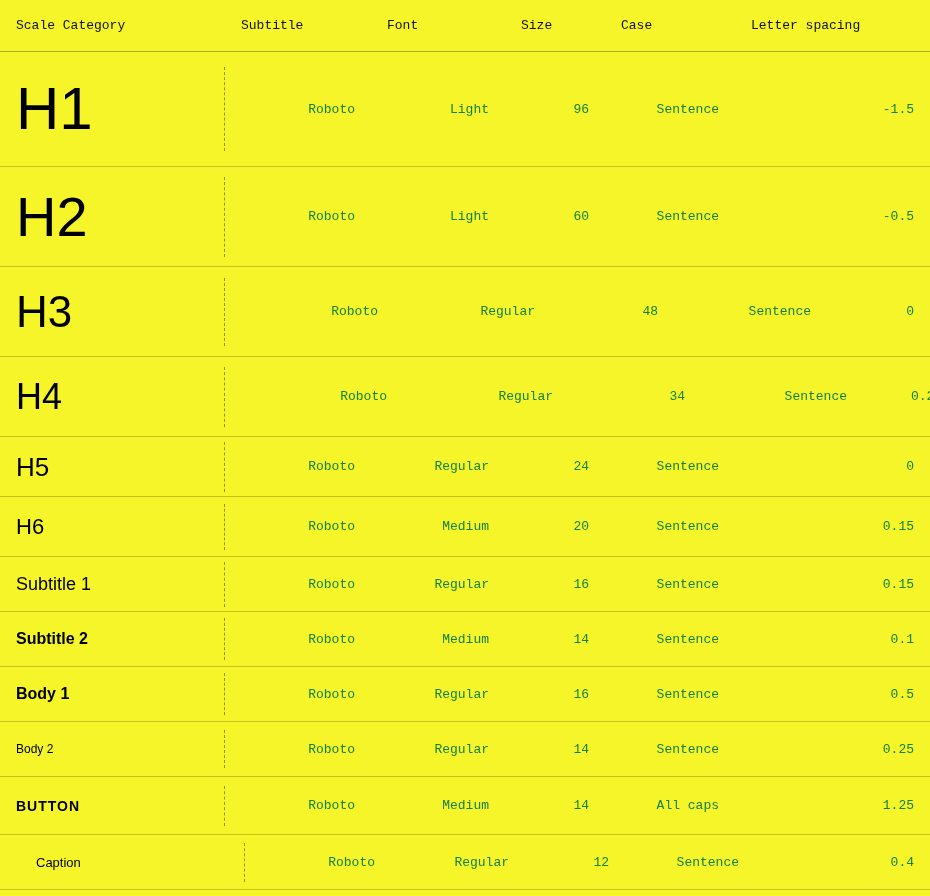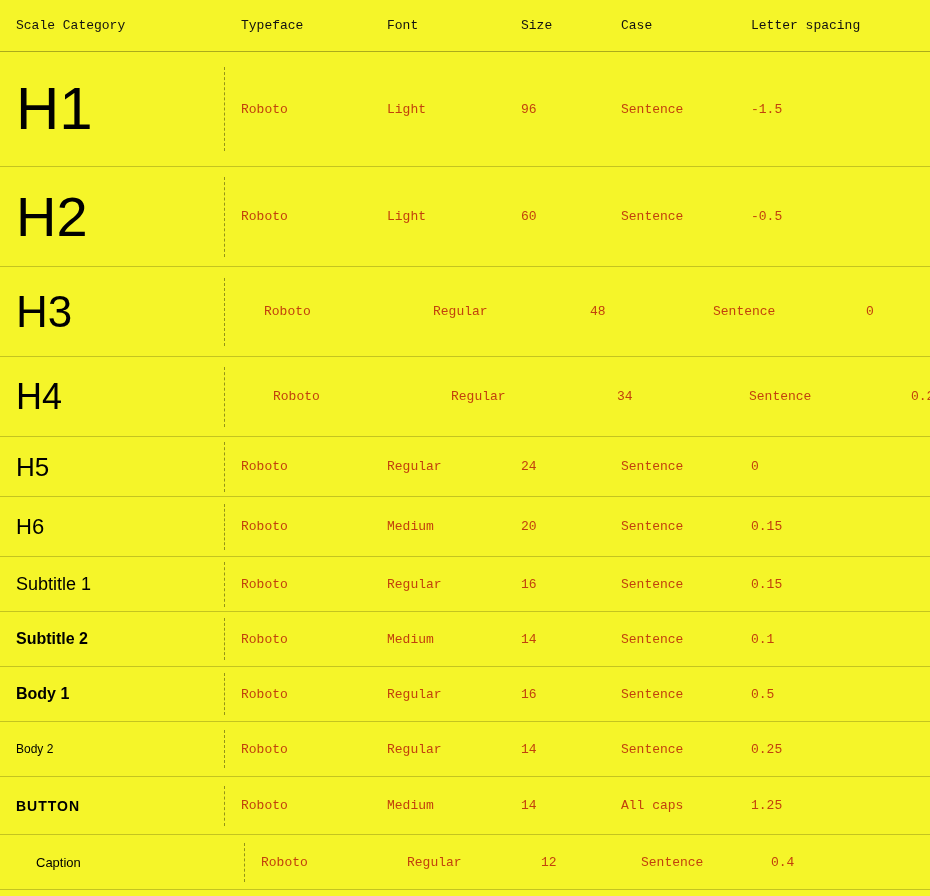--- a/index.html
+++ b/index.html
@@ -37,22 +37,23 @@
 
     .scale-cell {
       padding: 12px 16px;
       display: flex;
       align-items: center;
     }
 
     .data-cell {
       padding: 12px 16px;
       font-size: 13px;
-      color: #c2410c;
+      color: #15803d;
       font-family: 'Courier New', Courier, monospace;
+      text-align: right;
     }
 
     
     .scale-cell {
       border-right: 1px dashed rgba(0,0,0,0.4);
     }
 
     
     .scale-h1 { font-size: 60px; font-weight: 300; font-family: Arial, sans-serif; line-height: 1; }
     .scale-h2 { font-size: 56px; font-weight: 300; font-family: Arial, sans-serif; line-height: 1; }
@@ -81,21 +82,21 @@
     .row-button { min-height: 58px; }
     .row-caption { min-height: 55px; padding-left: 20px; }
     .row-overline { min-height: 55px; }
   </style>
 </head>
 <body>
 
 <div class="table-container">
   <div class="header-row">
     <div class="header-cell">Scale Category</div>
-    <div class="header-cell">Typeface</div>
+    <div class="header-cell">Subtitle</div>
     <div class="header-cell">Font</div>
     <div class="header-cell">Size</div>
     <div class="header-cell">Case</div>
     <div class="header-cell">Letter spacing</div>
   </div>
 
   <div id="table-body">
       <div class="data-row row-h1">
     <div class="scale-cell">
       <span class="scale-h1">H1</span>

